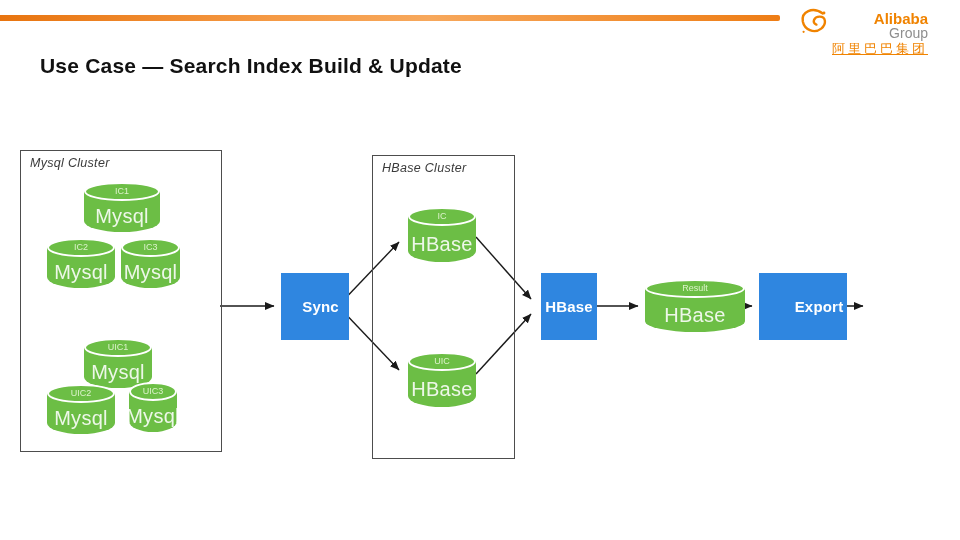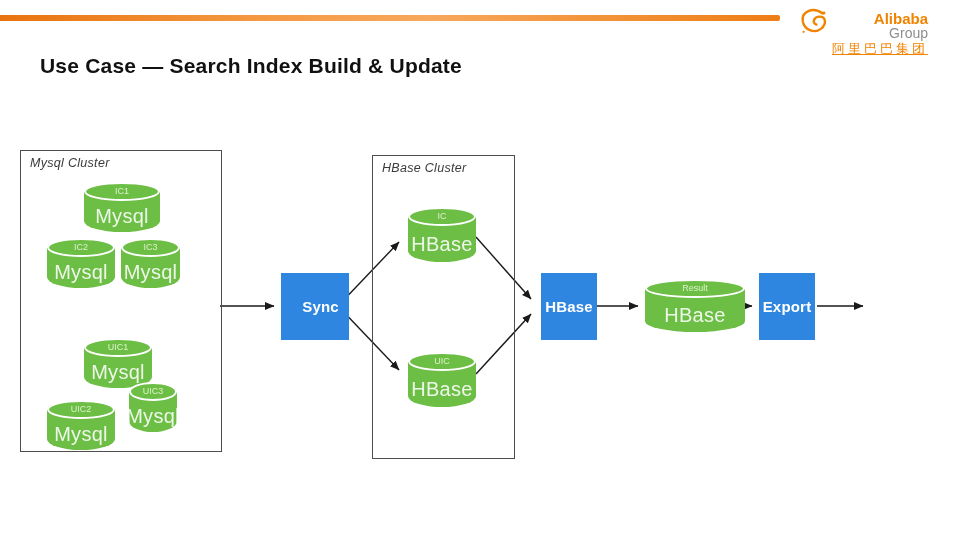--- a/index.html
+++ b/index.html
@@ -126,21 +126,21 @@
       </div>
     <div class="name">Mysql</div>
   </div>
   <div class="cyl" style="left:84px; top:338px; width:68px; height:50px;">
     <div class="body"></div>
     <div class="top">
         <span>UIC1</span>
       </div>
     <div class="name">Mysql</div>
   </div>
-  <div class="cyl" style="left:47px; top:400px; width:68px; height:50px;">
+  <div class="cyl" style="left:47px; top:384px; width:68px; height:50px;">
     <div class="body"></div>
     <div class="top">
         <span>UIC2</span>
       </div>
     <div class="name">Mysql</div>
   </div>
   <div class="cyl" style="left:129px; top:382px; width:48px; height:50px;">
     <div class="body"></div>
     <div class="top">
         <span>UIC3</span>
@@ -167,15 +167,15 @@
     <div class="body"></div>
     <div class="top">
         <span>Result</span>
       </div>
     <div class="name">HBase</div>
   </div>
 
 
   <div class="pbox" style="left:281px; top:273px; width:57px; height:67px;padding-left:11px;">Sync</div>
   <div class="pbox" style="left:541px; top:273px; width:56px; height:67px;">HBase</div>
-  <div class="pbox" style="left:759px; top:273px; width:56px; height:67px;">Export</div>
+  <div class="pbox" style="left:759px; top:273px; width:56px; height:67px;padding-left:32px;">Export</div>
 
 </div>
 
 </body></html>

